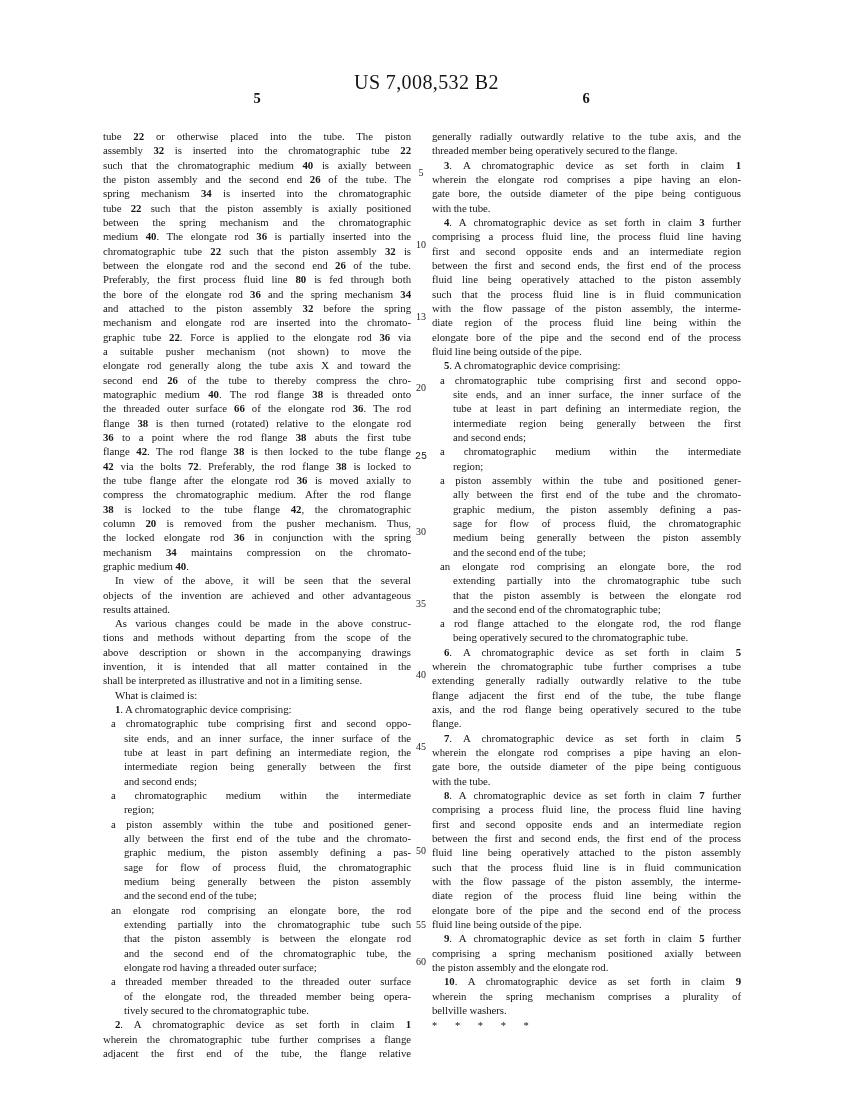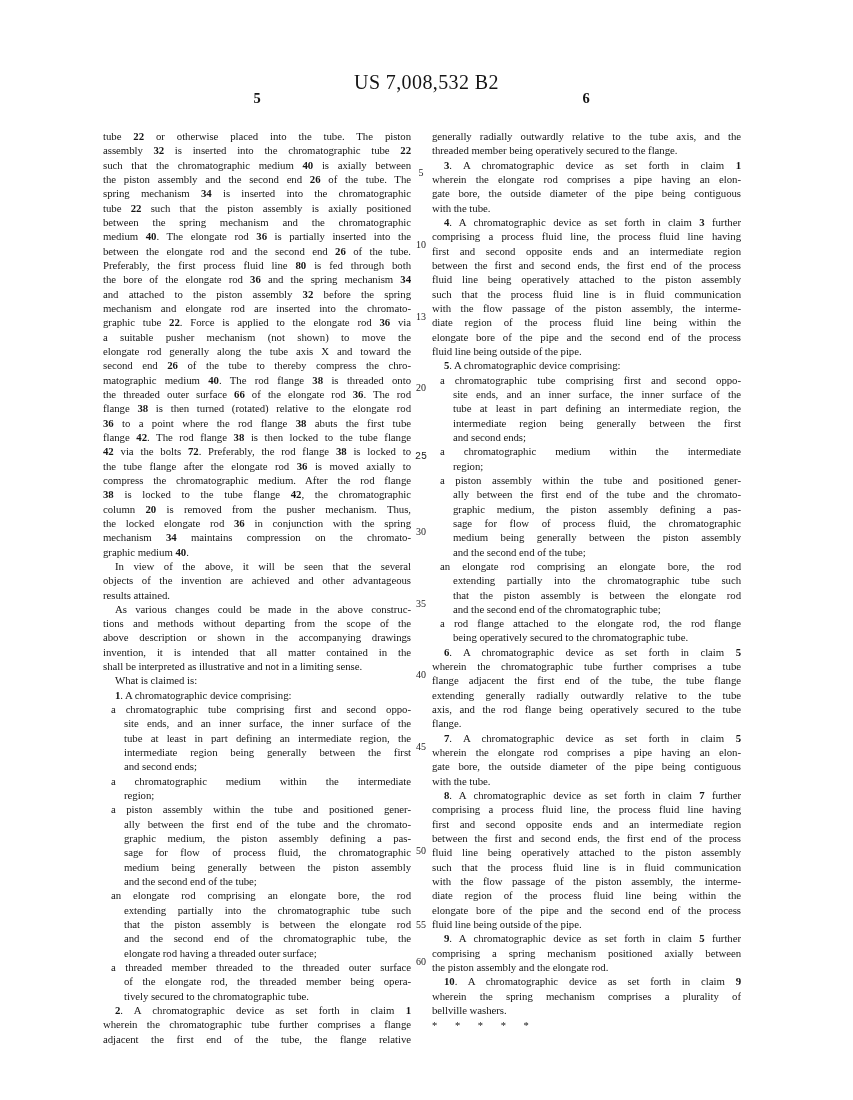--- a/index.html
+++ b/index.html
@@ -60,20 +60,21 @@
 
   <div class="col left" id="left-col">
       <div class="ln if">tube <b>22</b> or otherwise placed into the tube. The piston</div>
       <div class="ln if">assembly <b>32</b> is inserted into the chromatographic tube <b>22</b></div>
       <div class="ln if">such that the chromatographic medium <b>40</b> is axially between</div>
       <div class="ln if">the piston assembly and the second end <b>26</b> of the tube. The</div>
       <div class="ln if">spring mechanism <b>34</b> is inserted into the chromatographic</div>
       <div class="ln if">tube <b>22</b> such that the piston assembly is axially positioned</div>
       <div class="ln if">between the spring mechanism and the chromatographic</div>
       <div class="ln if">medium <b>40</b>. The elongate rod <b>36</b> is partially inserted into the</div>
+      <div class="ln if">chromatographic tube <b>22</b> such that the piston assembly <b>32</b> is</div>
       <div class="ln if">between the elongate rod and the second end <b>26</b> of the tube.</div>
       <div class="ln if">Preferably, the first process fluid line <b>80</b> is fed through both</div>
       <div class="ln if">the bore of the elongate rod <b>36</b> and the spring mechanism <b>34</b></div>
       <div class="ln if">and attached to the piston assembly <b>32</b> before the spring</div>
       <div class="ln if">mechanism and elongate rod are inserted into the chromato-</div>
       <div class="ln if">graphic tube <b>22</b>. Force is applied to the elongate rod <b>36</b> via</div>
       <div class="ln if">a suitable pusher mechanism (not shown) to move the</div>
       <div class="ln if">elongate rod generally along the tube axis X and toward the</div>
       <div class="ln if">second end <b>26</b> of the tube to thereby compress the chro-</div>
       <div class="ln if">matographic medium <b>40</b>. The rod flange <b>38</b> is threaded onto</div>
@@ -157,22 +158,22 @@
       <div class="ln iw">medium being generally between the piston assembly</div>
       <div class="ln iw nj">and the second end of the tube;</div>
       <div class="ln ic">an elongate rod comprising an elongate bore, the rod</div>
       <div class="ln iw">extending partially into the chromatographic tube such</div>
       <div class="ln iw">that the piston assembly is between the elongate rod</div>
       <div class="ln iw nj">and the second end of the chromatographic tube;</div>
       <div class="ln ic">a rod flange attached to the elongate rod, the rod flange</div>
       <div class="ln iw nj">being operatively secured to the chromatographic tube.</div>
       <div class="ln ip"><b>6</b>. A chromatographic device as set forth in claim <b>5</b></div>
       <div class="ln if">wherein the chromatographic tube further comprises a tube</div>
+      <div class="ln if">extending generally radially outwardly relative to the tube</div>
       <div class="ln if">flange adjacent the first end of the tube, the tube flange</div>
-      <div class="ln if">extending generally radially outwardly relative to the tube</div>
       <div class="ln if">axis, and the rod flange being operatively secured to the tube</div>
       <div class="ln if nj">flange.</div>
       <div class="ln ip"><b>7</b>. A chromatographic device as set forth in claim <b>5</b></div>
       <div class="ln if">wherein the elongate rod comprises a pipe having an elon-</div>
       <div class="ln if">gate bore, the outside diameter of the pipe being contiguous</div>
       <div class="ln if nj">with the tube.</div>
       <div class="ln ip"><b>8</b>. A chromatographic device as set forth in claim <b>7</b> further</div>
       <div class="ln if">comprising a process fluid line, the process fluid line having</div>
       <div class="ln if">first and second opposite ends and an intermediate region</div>
       <div class="ln if">between the first and second ends, the first end of the process</div>

